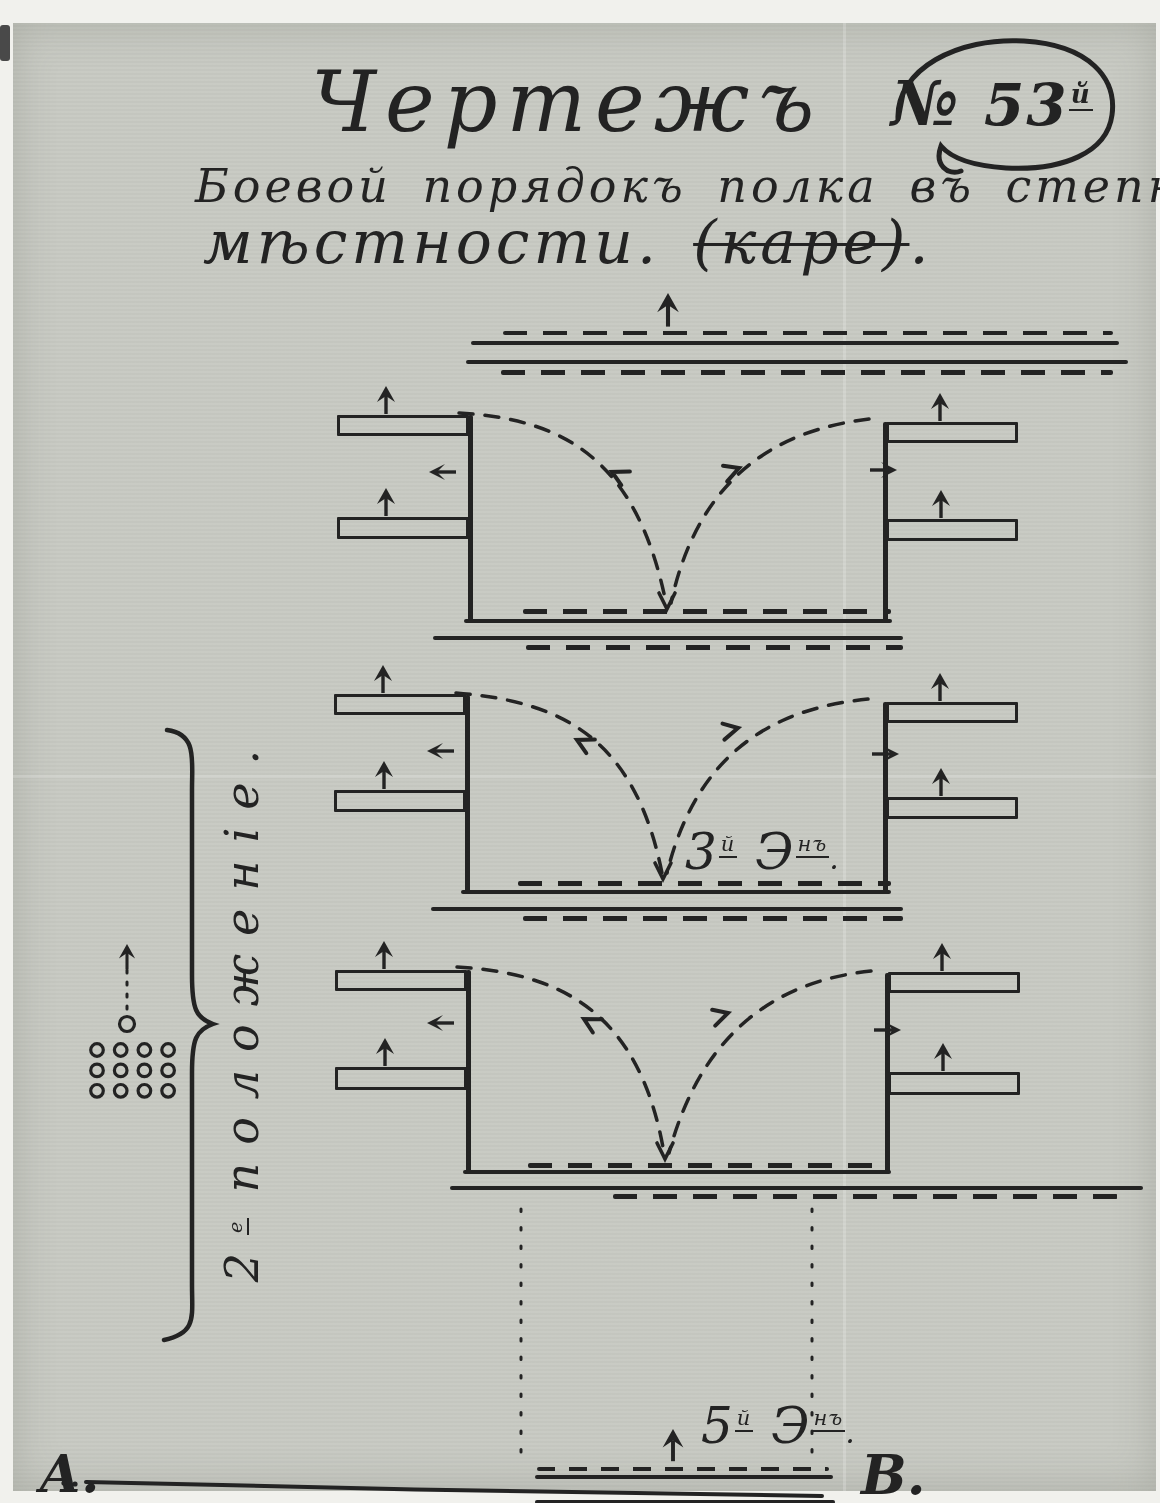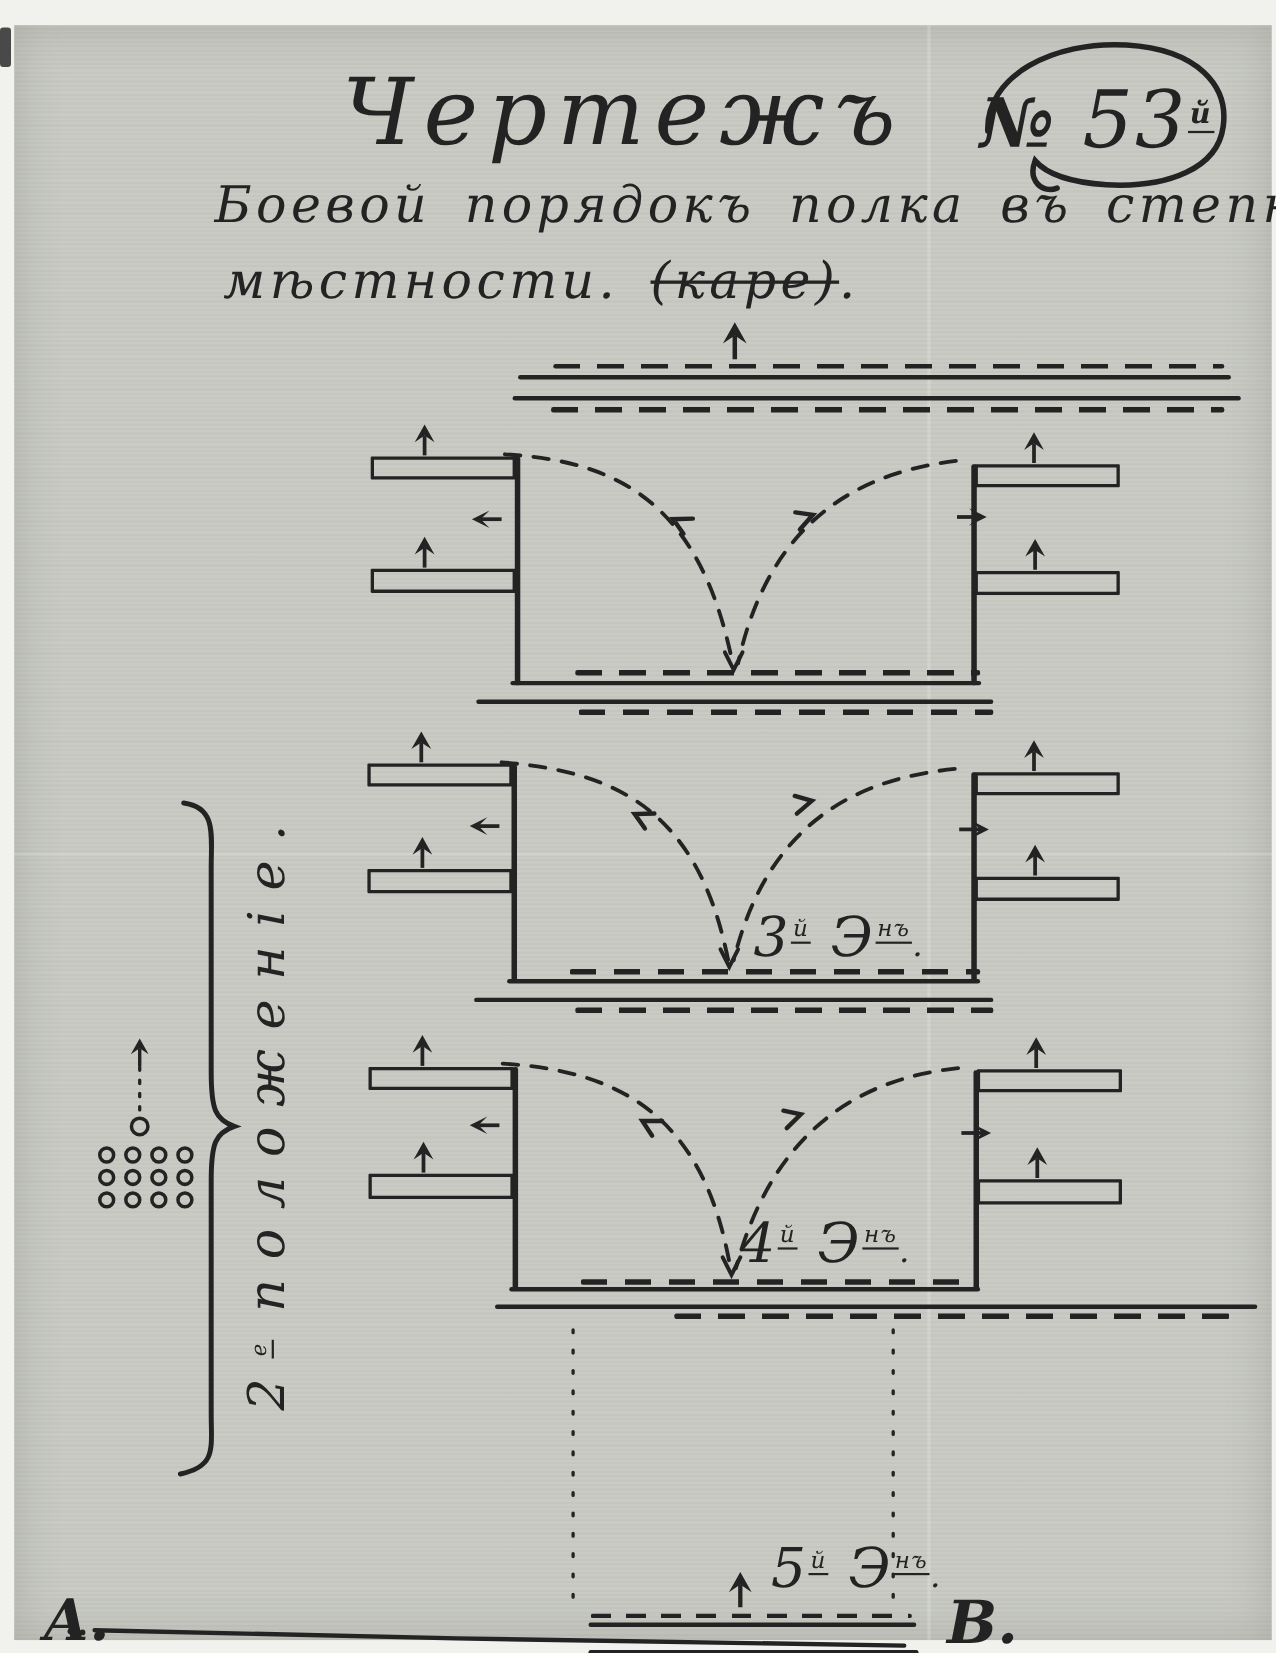--- a/index.html
+++ b/index.html
@@ -24,24 +24,24 @@
   .ink-line{position:absolute;background:var(--ink);border-radius:2px}
   .dash-row{position:absolute;background:repeating-linear-gradient(90deg, var(--ink) 0 24px, transparent 24px 40px);border-radius:2px}
   .dash-fine{position:absolute;background:repeating-linear-gradient(90deg, var(--ink) 0 18px, transparent 18px 32px);border-radius:2px}
   .bar{position:absolute;border:3.5px solid var(--ink);background:transparent;border-radius:1px}
   .wall{position:absolute;background:var(--ink);border-radius:2px}
 
   .hand{font-style:italic;font-family:"DejaVu Serif","Liberation Serif",serif}
 
   .title-word{position:absolute;left:298px;top:30px;font-size:84px;letter-spacing:9px;font-weight:500}
   .title-no{position:absolute;left:878px;top:44px;font-size:62px;font-weight:700;letter-spacing:2px}
-  .title-no .no-num{font-size:72px;font-weight:400}
+  .title-no .no-num{font-size:58px;font-weight:700}
   .usup{font-size:.42em;vertical-align:super;border-bottom:2.5px solid var(--ink);padding:0 2px;letter-spacing:1px}
   .subtitle1{position:absolute;left:182px;top:136px;font-size:46px;letter-spacing:4px;word-spacing:12px;white-space:nowrap}
-  .subtitle2{position:absolute;left:190px;top:205px;font-size:46px;letter-spacing:4px;word-spacing:10px;white-space:nowrap}
+  .subtitle2{position:absolute;left:190px;top:184px;font-size:60px;letter-spacing:4px;word-spacing:10px;white-space:nowrap}
   .struck{text-decoration:line-through;text-decoration-thickness:3px}
 
   .ech-label{position:absolute;font-style:italic;font-size:50px;white-space:nowrap;letter-spacing:2px}
   .ech-label .dot{font-size:.6em}
 
   .side-note{
     position:absolute;left:-58px;top:956px;width:576px;height:56px;
     transform:rotate(-90deg);transform-origin:50% 50%;
     font-style:italic;font-size:46px;letter-spacing:18px;white-space:nowrap;text-align:center;
   }
@@ -101,24 +101,20 @@
     <div class="ink-line" style="left:448px;top:867px;width:430px;height:4px"></div>
     <div class="ink-line" style="left:418px;top:884px;width:472px;height:3.5px"></div>
     <div class="dash-row" style="left:510px;top:893px;width:380px;height:5px"></div>
 
     <div class="wall" style="left:453px;top:947px;width:4.5px;height:202px"></div>
     <div class="wall" style="left:872px;top:950px;width:4.5px;height:200px"></div>
     <div class="bar" style="left:322px;top:947px;width:132px;height:21px"></div>
     <div class="bar" style="left:322px;top:1044px;width:132px;height:23px"></div>
     <div class="bar" style="left:875px;top:949px;width:132px;height:21px"></div>
     <div class="bar" style="left:875px;top:1049px;width:132px;height:23px"></div>
-    <div class="ech-label hand" style="left:660px;top:1078px">
-      <span>4</span><sup class="usup">й</sup>
-      <span>Э</span><sup class="usup">нъ</sup><span class="dot">.</span>
-    </div>
     <div class="dash-row" style="left:515px;top:1140px;width:362px;height:4.5px"></div>
     <div class="ink-line" style="left:450px;top:1147px;width:428px;height:4px"></div>
     <div class="ink-line" style="left:437px;top:1163px;width:693px;height:3.5px"></div>
     <div class="dash-row" style="left:600px;top:1171px;width:505px;height:5px"></div>
 
     <div class="ech-label hand" style="left:688px;top:1374px">
       <span>5</span><sup class="usup">й</sup>
       <span>Э</span><sup class="usup">нъ</sup><span class="dot">.</span>
     </div>
     <div class="dash-fine" style="left:524px;top:1444px;width:292px;height:4px"></div>

